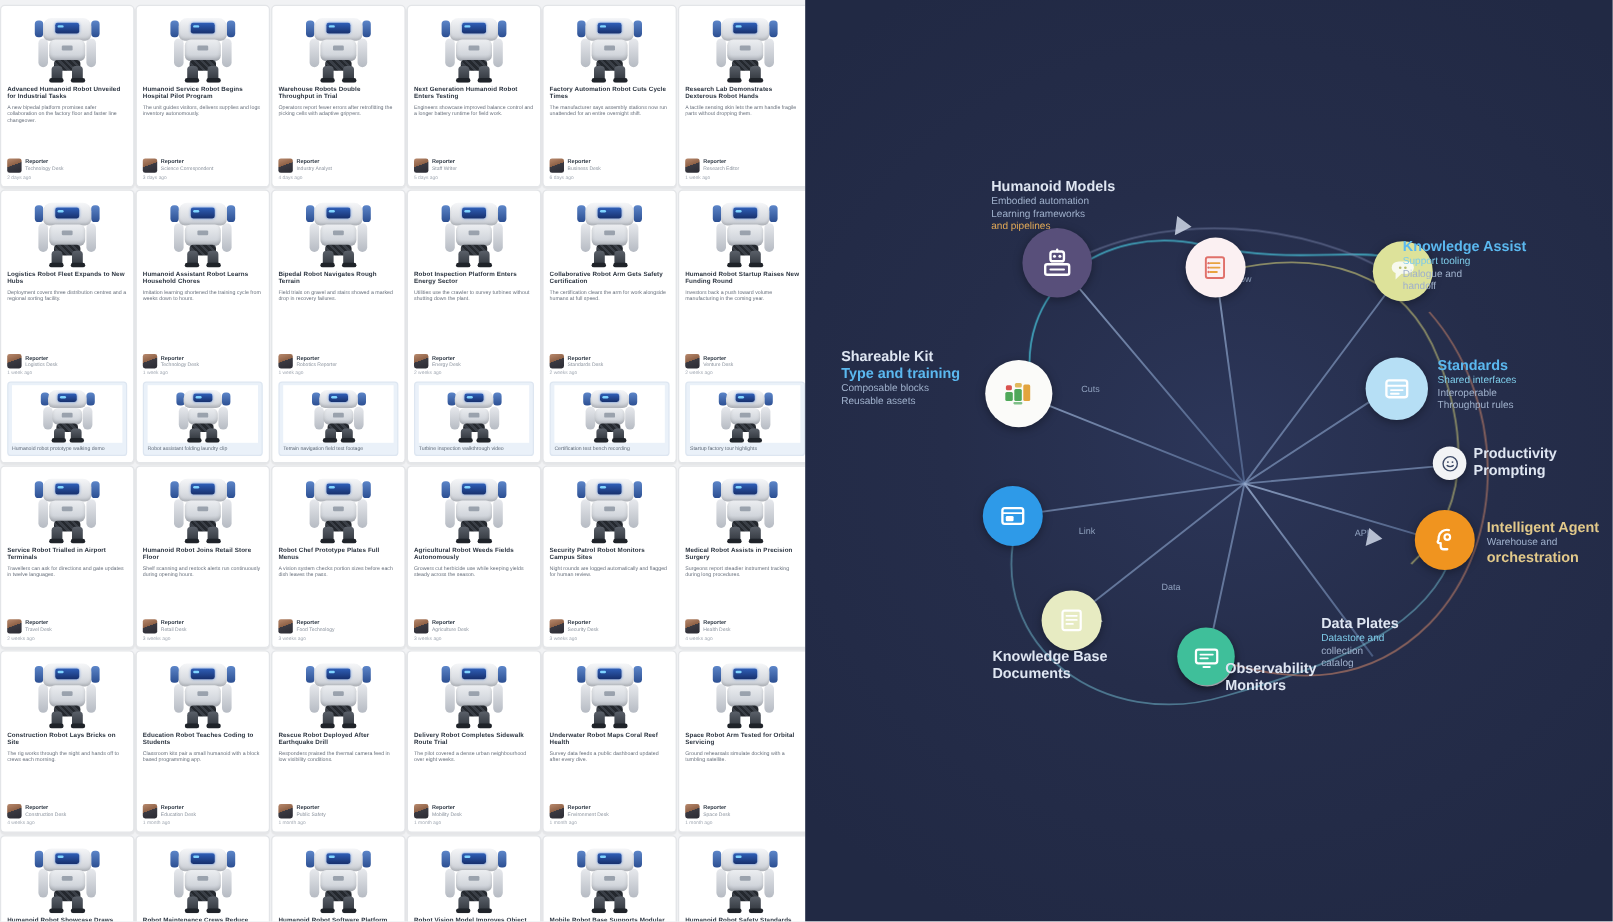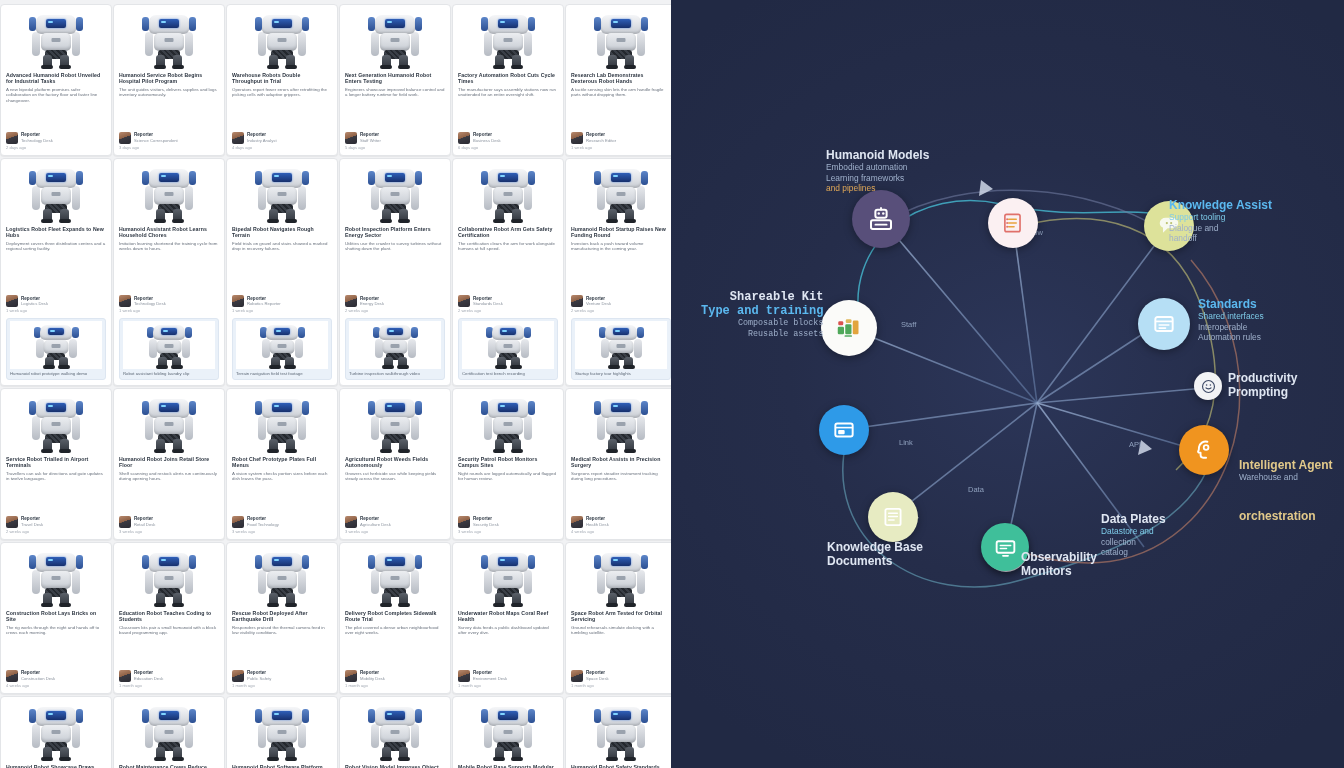--- a/index.html
+++ b/index.html
@@ -186,21 +186,21 @@
   .node-label {
     position: absolute;
     filter: blur(.45px);
     pointer-events: none;
   }
   .nl-title {
     font-size: 12px; font-weight: bold; line-height: 14px;
     color: #dfe6f2; white-space: nowrap;
   }
   .nl-title.accent { color: #5bb8ef; }
-  .nl-title.warm   { color: #e2c98a; margin-top: 26px; }
+  .nl-title.warm   { color: #e2c98a; }
   .nl-sub {
     font-size: 8.4px; line-height: 10.5px; color: #9fb0cb; white-space: nowrap;
   }
   .nl-sub.hi { color: #7ecbe8; }
   .nl-sub.amber { color: #e0a857; }
   .edge-label {
     position: absolute; font-size: 7.5px; color: #8fa0bd;
     filter: blur(.5px); white-space: nowrap;
   }
 </style>
@@ -1111,21 +1111,21 @@
       </g>
 
       <g fill="#cfd8e8" opacity=".85">
         <polygon points="310,180 322,189 308,196"></polygon>
         <polygon points="237,508 248,518 234,523"></polygon>
         <polygon points="470,440 481,449 467,455"></polygon>
       </g>
     </svg>
 
     <div class="edge-label" style="left:356px;top:228px;">Flow</div>
-    <div class="edge-label" style="left:230px;top:320px;">Staff</div>
+    <div class="edge-label" style="left:230px;top:320px;">Cuts</div>
     <div class="edge-label" style="left:297px;top:485px;">Data</div>
     <div class="edge-label" style="left:228px;top:438px;">Link</div>
     <div class="edge-label" style="left:458px;top:440px;">API</div>
 
     <div class="node" style="left:181px;top:190px;width:58px;height:58px;background:#584f7a;">
       <svg width="30" height="30" viewBox="0 0 24 24">
         <rect x="4" y="13" width="16" height="7" rx="1.4" fill="none" stroke="#fff" stroke-width="1.6"></rect>
         <rect x="7.5" y="4.5" width="9" height="6.5" rx="1.6" fill="none" stroke="#fff" stroke-width="1.6"></rect>
         <circle cx="10.2" cy="7.6" r="1" fill="#fff"></circle>
           <circle cx="13.8" cy="7.6" r="1" fill="#fff"></circle>
@@ -1168,21 +1168,21 @@
       <svg width="26" height="26" viewBox="0 0 24 24">
         <rect x="4" y="5.5" width="16" height="13" rx="2" fill="none" stroke="#fff" stroke-width="1.8"></rect>
         <path d="M4 9.6h16" stroke="#fff" stroke-width="1.6"></path>
         <path d="M7.5 13h9M7.5 15.8h6" stroke="#fff" stroke-width="1.4" stroke-linecap="round"></path>
       </svg>
     </div>
     <div class="node-label" style="left:527px;top:297px;">
       <div class="nl-title accent">Standards</div>
       <div class="nl-sub hi">Shared interfaces</div>
       <div class="nl-sub">Interoperable</div>
-      <div class="nl-sub">Automation rules</div>
+      <div class="nl-sub">Throughput rules</div>
     </div>
 
     <div class="node" style="left:523px;top:372px;width:28px;height:28px;background:#f2f3f5;">
       <svg width="17" height="17" viewBox="0 0 24 24">
         <circle cx="12" cy="12" r="8.4" fill="none" stroke="#3c4966" stroke-width="1.6"></circle>
         <circle cx="9.3" cy="10" r="1.1" fill="#3c4966"></circle>
         <circle cx="14.7" cy="10" r="1.1" fill="#3c4966"></circle>
         <path d="M8.4 14c1.3 1.7 5.9 1.7 7.2 0" stroke="#3c4966" stroke-width="1.6" fill="none" stroke-linecap="round"></path>
       </svg>
     </div>
@@ -1251,21 +1251,21 @@
     <div class="node" style="left:150px;top:300px;width:56px;height:56px;background:#fbfbf9;">
       <svg width="30" height="30" viewBox="0 0 24 24">
         <rect x="3" y="11" width="5" height="6" rx="1" fill="#4fa85a"></rect>
         <rect x="9" y="9" width="5" height="8" rx="1" fill="#4fa85a"></rect>
         <rect x="15" y="6" width="4.6" height="11" rx="1" fill="#e2a43e"></rect>
         <rect x="3.4" y="6.5" width="4" height="3.2" rx="1" fill="#d9534f"></rect>
         <rect x="9.4" y="5" width="4.6" height="3" rx="1" fill="#e0b85c"></rect>
         <rect x="8.4" y="17.6" width="6" height="1.6" rx=".7" fill="#7fbf89"></rect>
       </svg>
     </div>
-    <div class="node-label" style="left:30px;top:290px;text-align:right;font-family:Liberation Mono, monospace;">
+    <div class="node-label" style="left:30px;top:290px;">
       <div class="nl-title">Shareable Kit</div>
       <div class="nl-title accent">Type and training</div>
       <div class="nl-sub">Composable blocks</div>
       <div class="nl-sub">Reusable assets</div>
     </div>
 
   </div>
 </div>
 
 </body></html>

